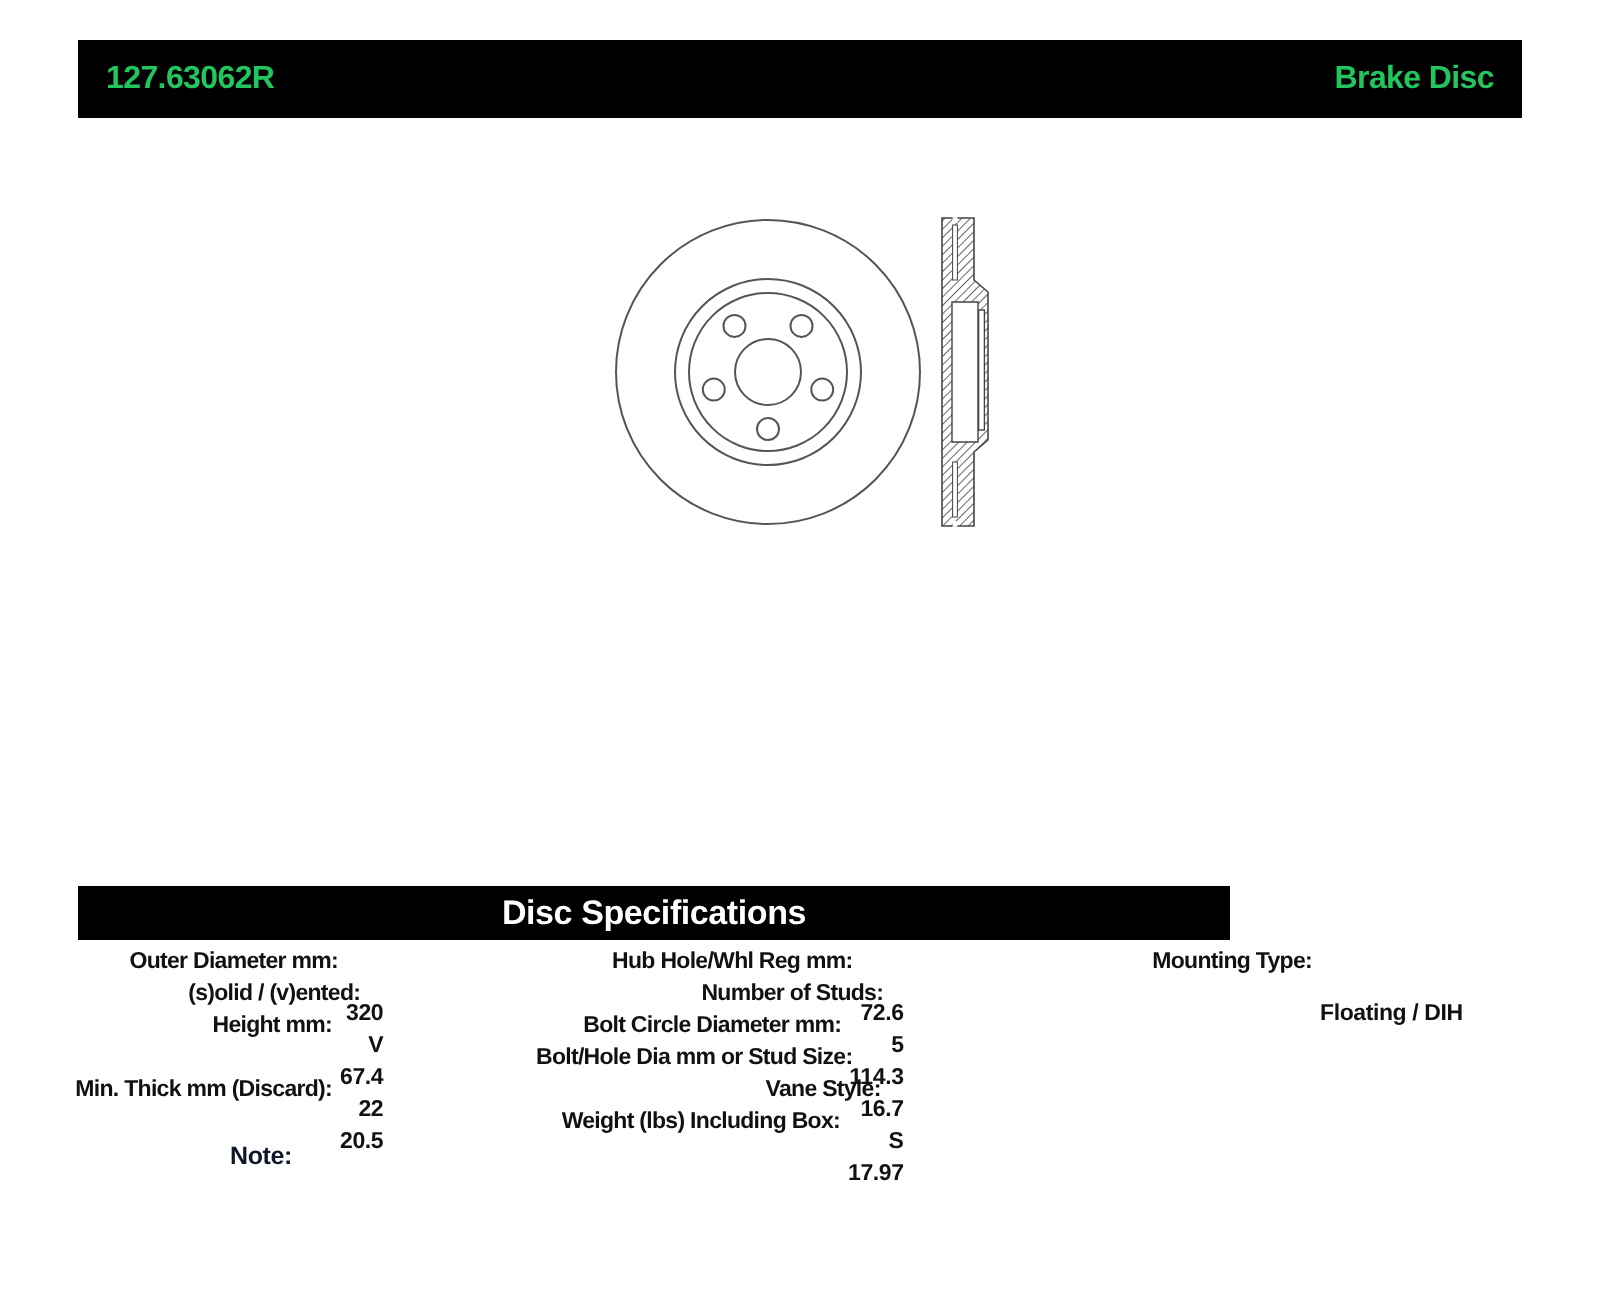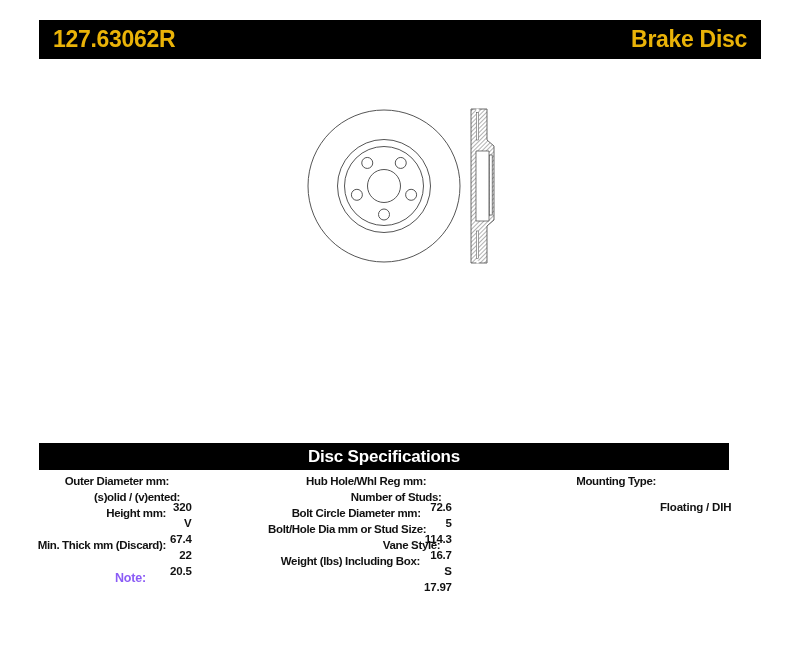--- a/index.html
+++ b/index.html
@@ -9,29 +9,29 @@
     font-family: "Liberation Sans", "DejaVu Sans", sans-serif;
     position: relative;
     overflow: hidden;
   }
   .page { position: absolute; inset: 0; }
 
   
   .header-bar {
     position: absolute; left: 39px; top: 20px;
     width: 722px; height: 39px;
-    background: #000000; color: #eab308;
+    background: #000000; color: #22c55e;
     display: flex; justify-content: space-between; align-items: center;
     padding: 0 14px; box-sizing: border-box;
-    font-weight: bold; font-size: 23px; letter-spacing: -0.3px;
+    font-weight: bold; font-size: 16px; letter-spacing: -0.3px;
     white-space: nowrap;
   }
   .section-bar {
     position: absolute; left: 39px; top: 443px;
-    width: 690px; height: 27px;
+    width: 576px; height: 27px;
     background: #000000; color: #ffffff;
     text-align: center; line-height: 27px;
     font-weight: bold; font-size: 17px; letter-spacing: -0.2px;
     white-space: nowrap;
   }
 
   
   .drawing {
     position: absolute; left: 288px; top: 95px;
     width: 215px; height: 180px;
@@ -47,21 +47,21 @@
   .spec-value { padding-left: 4px; letter-spacing: -0.2px; margin-top: 26px; }
   .col-left  { left: 20px;  }
   .col-left  .spec-label { width: 146px; }
   .col-mid   { left: 256px; }
   .col-mid   .spec-label { width: 164px; }
   .col-right { left: 540px; }
   .col-right .spec-label { width: 116px; }
 
   .note-label {
     position: absolute; left: 93px; top: 571px;
-    font-weight: bold; font-size: 12.5px; color: #8b5cf6;
+    font-weight: bold; font-size: 12.5px; color: #0f172a;
     letter-spacing: -0.2px;
     padding-left: 22px;
   }
 </style>
 </head>
 <body>
 
 <div class="page">
 
   <div class="header-bar">

